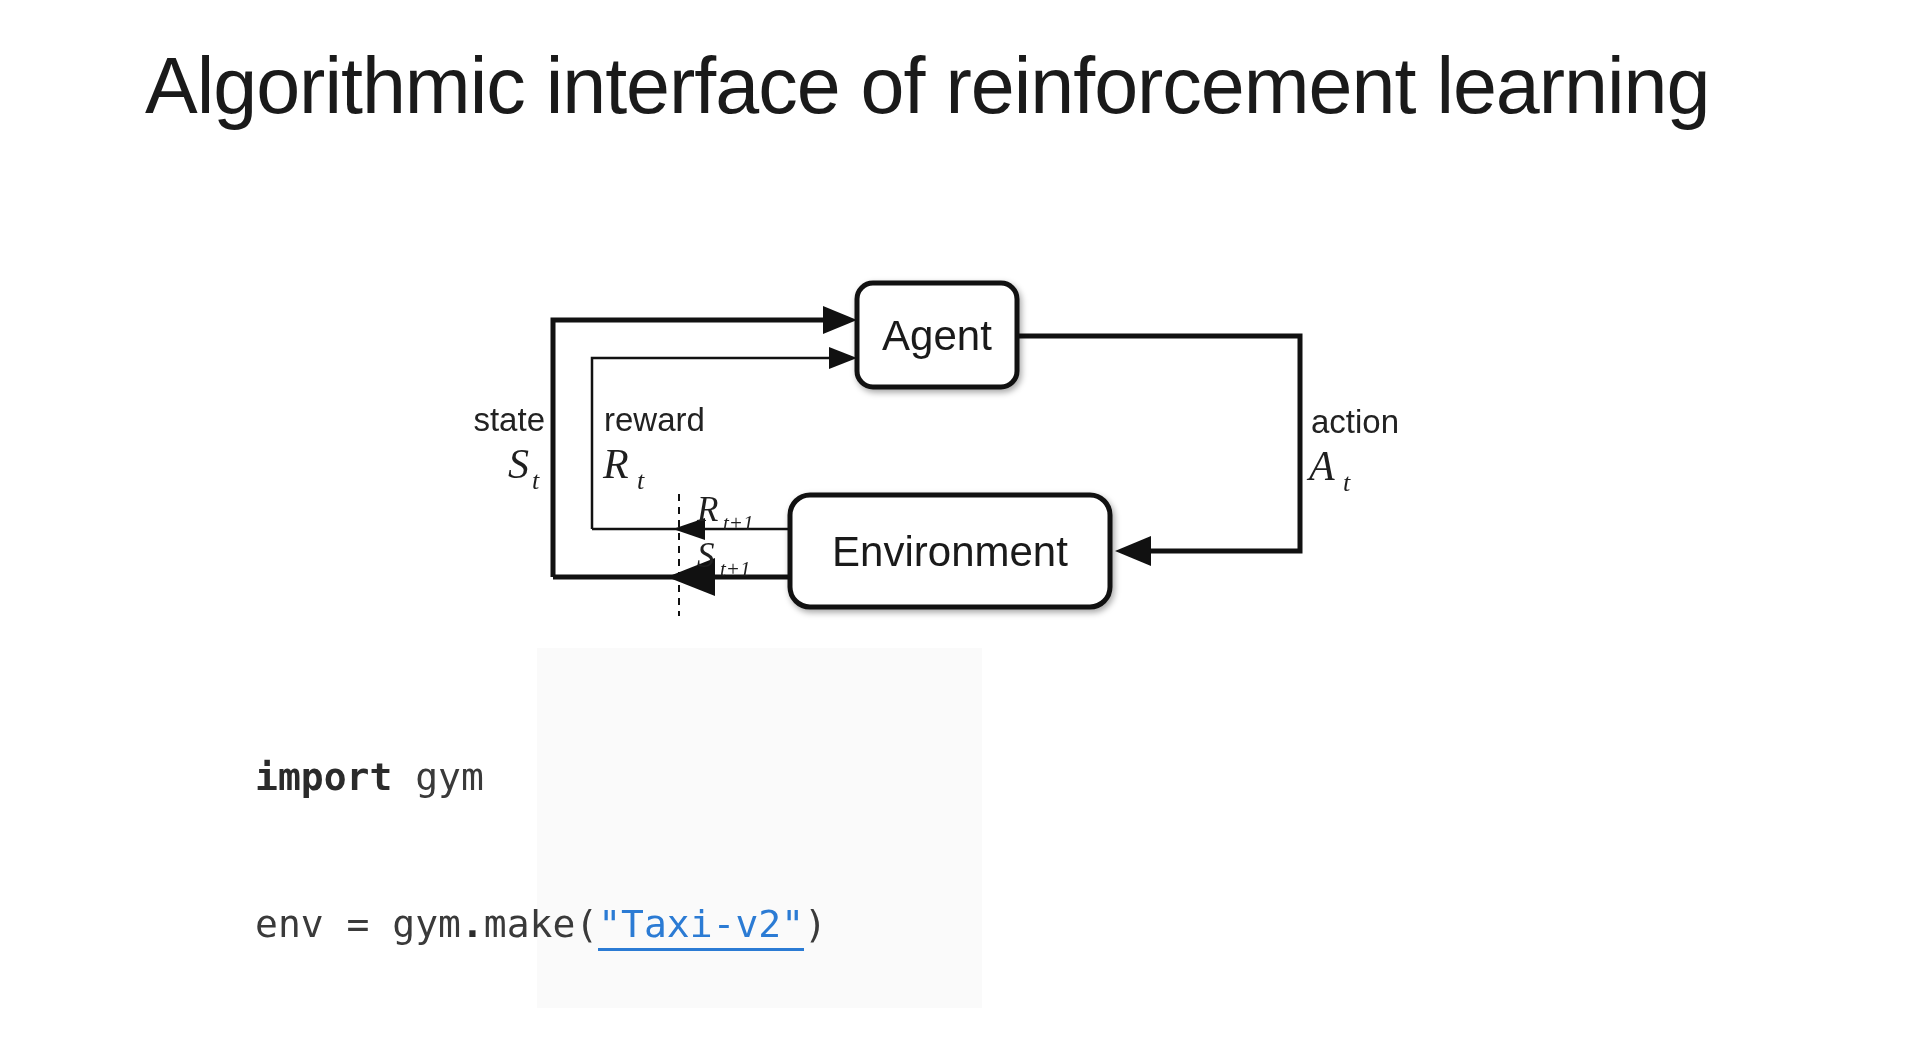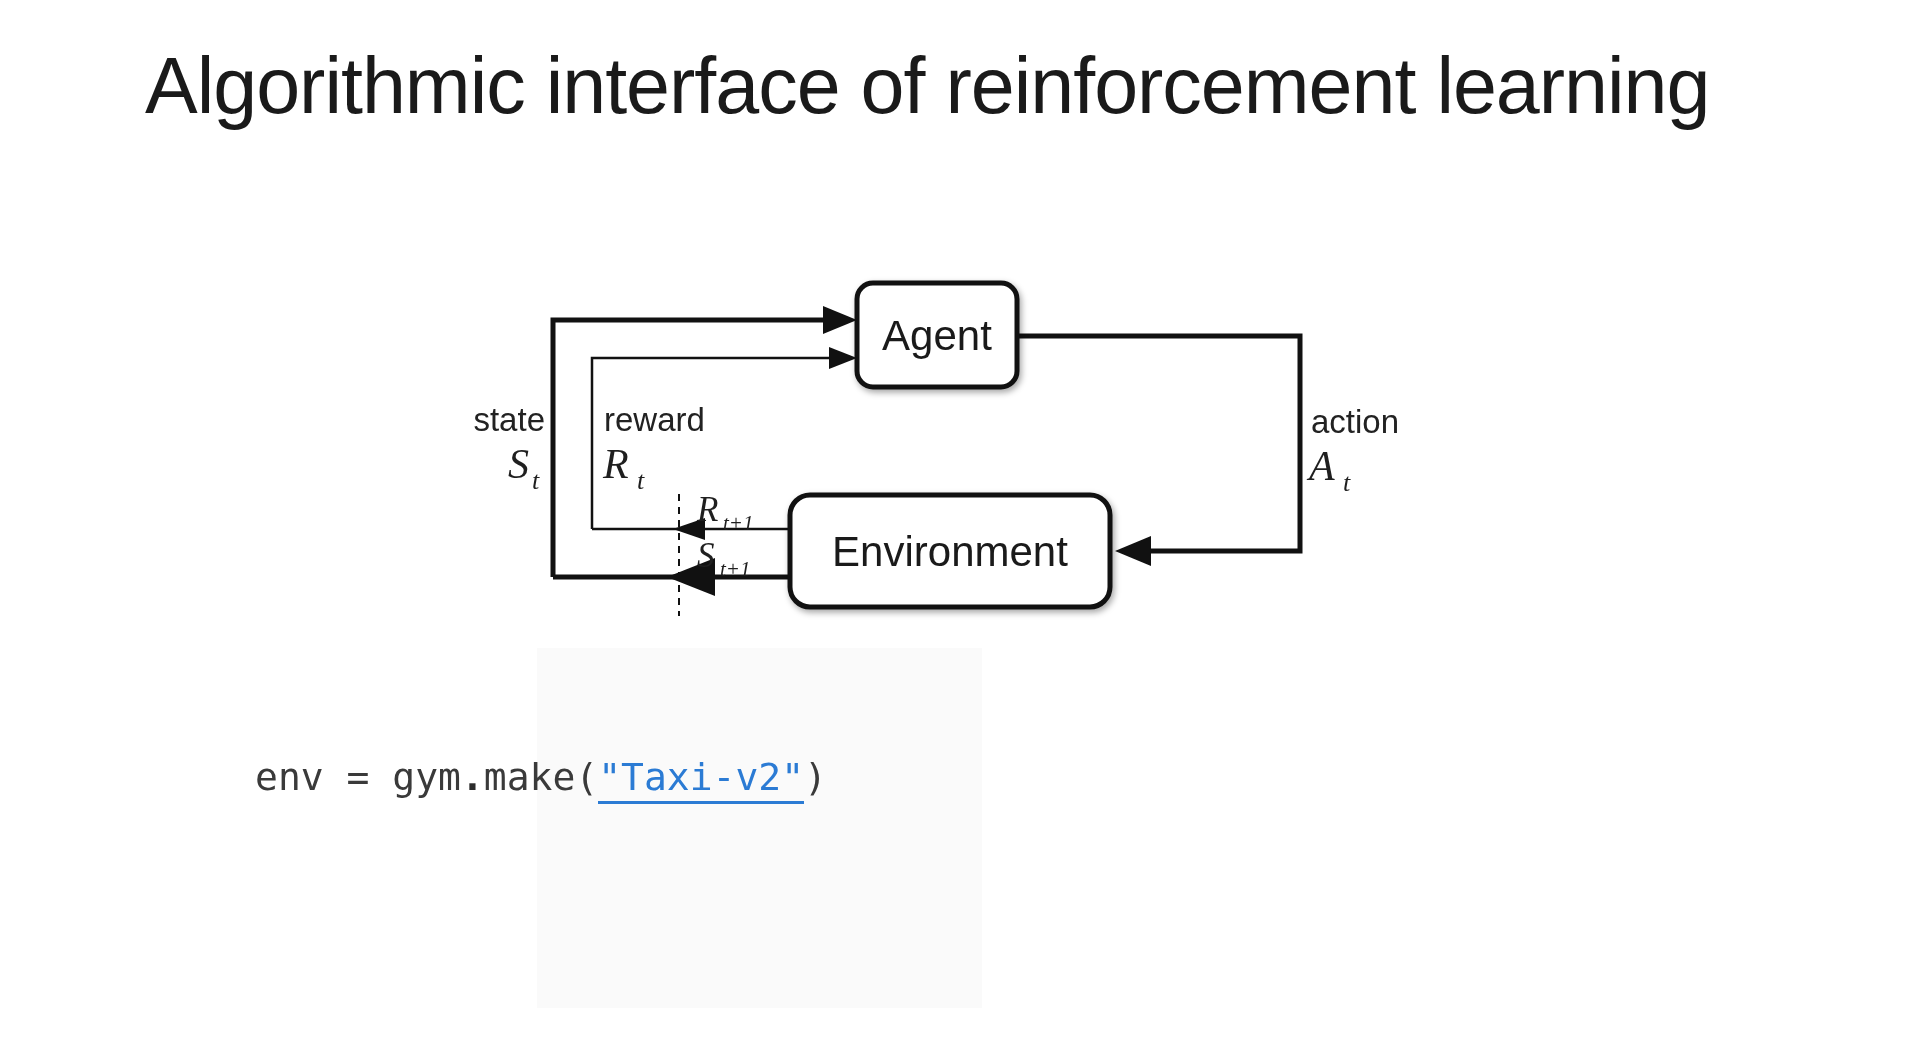--- a/index.html
+++ b/index.html
@@ -79,20 +79,21 @@
 
     <text class="math" x="650" y="567" font-size="35">S</text>
     <text class="math" x="673" y="576" font-size="21">t+1</text>
 
     <text class="arrlabel" x="1264" y="433">action</text>
     <text class="math" x="1262" y="480" font-size="42">A</text>
     <text class="math" x="1296" y="491" font-size="26">t</text>
   </svg>
 
   <div class="code">
+    <div class="code-line"><span class="kw">import</span><span> gym</span></div>
     <div class="code-line"><span>env = gym</span><span class="op">.</span><span>make(</span><span class="link">"Taxi-v2"</span><span>)</span></div>
     <div class="code-line"></div>
     
     
     
     
   </div>
 
 </div>
 

